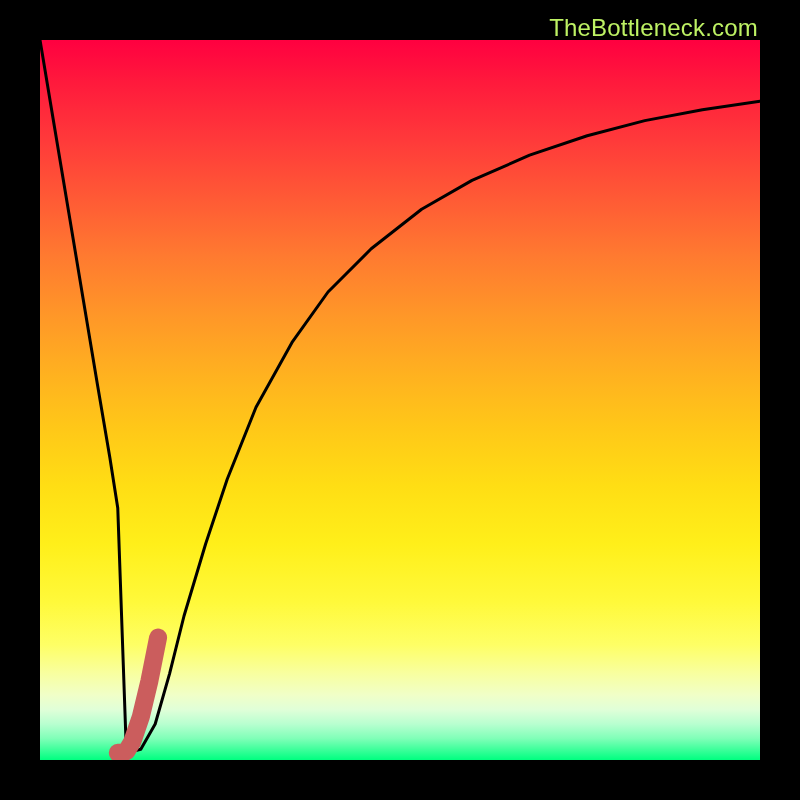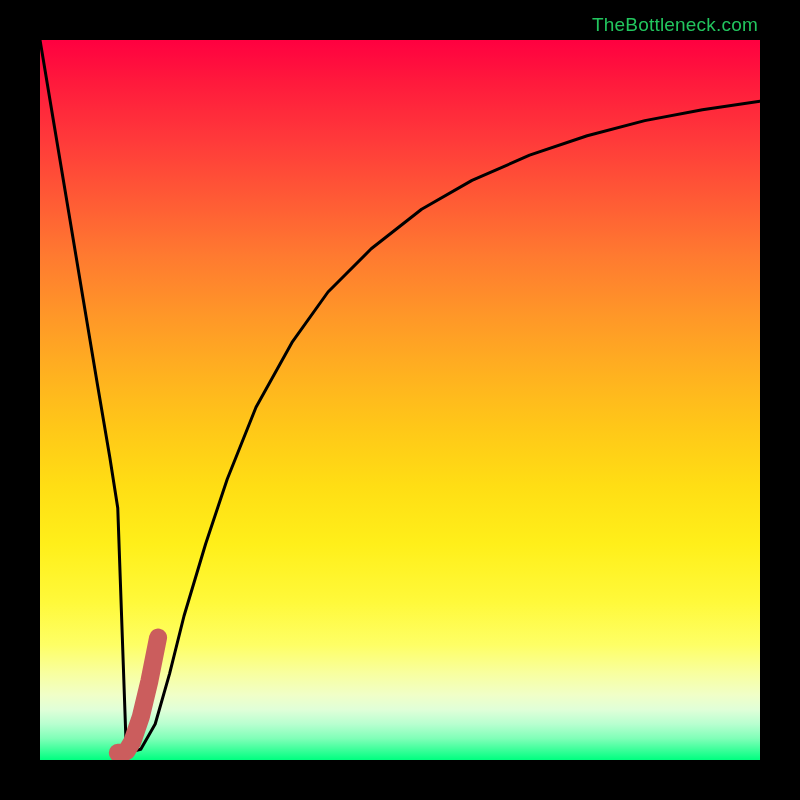--- a/index.html
+++ b/index.html
@@ -52,22 +52,22 @@
     );
   }
   .curve {
     position: absolute;
     inset: 0;
   }
   .watermark {
     position: absolute;
     top: 14px;
     right: 42px;
-    color: #22c55e;
-    font-size: 19px;
+    color: #bef264;
+    font-size: 24px;
     font-weight: 400;
     letter-spacing: 0.2px;
   }
 </style>
 </head>
 <body>
 
 <div class="frame">
   <div class="watermark">TheBottleneck.com</div>
   <div class="plot-area">

